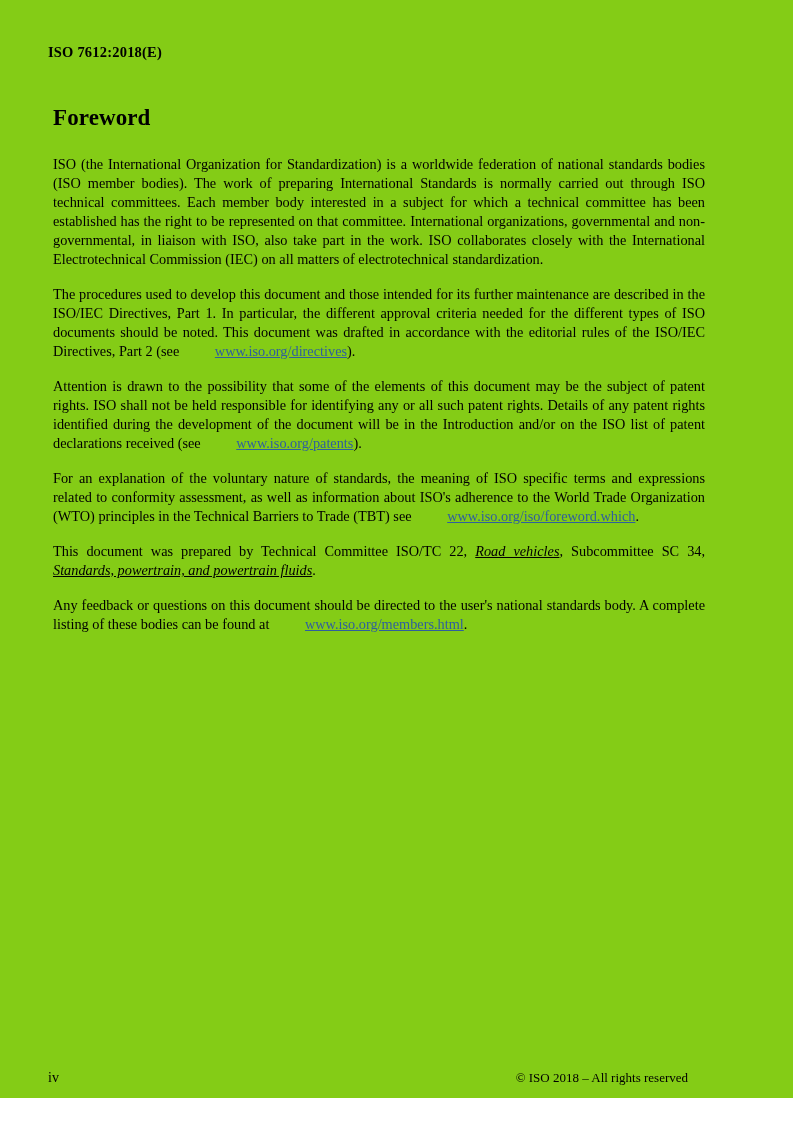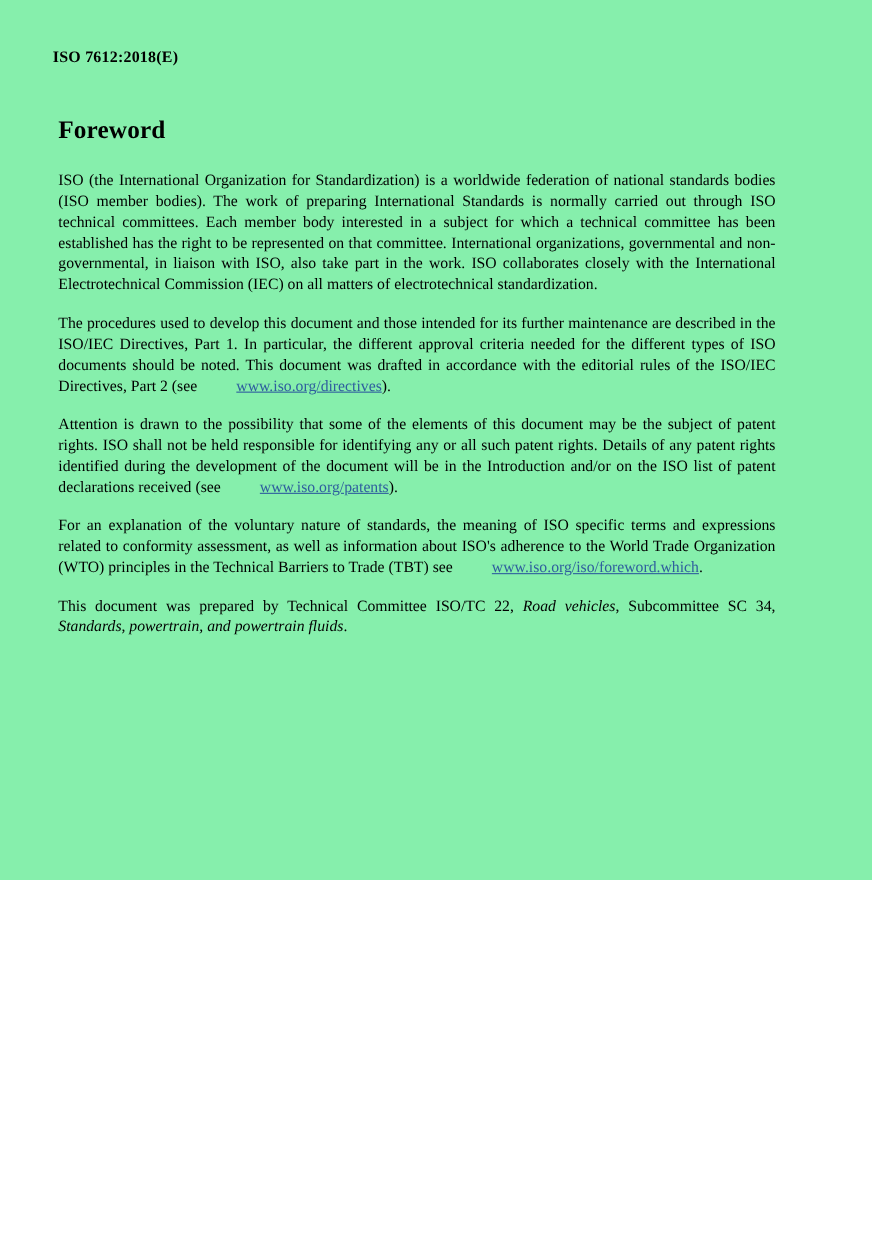--- a/index.html
+++ b/index.html
@@ -3,22 +3,22 @@
 <meta charset="utf-8">
 <style>
   html, body {
     margin: 0;
     padding: 0;
     background: #ffffff;
   }
   .page {
     position: relative;
     width: 793px;
-    height: 800px;
-    background: #86efac;
+    height: 1098px;
+    background: #84cc16;
     font-family: "Liberation Serif", serif;
     color: #000000;
     overflow: hidden;
   }
   .header-id {
     position: absolute;
     top: 44px;
     left: 48px;
     font-family: "Liberation Serif", serif;
     font-weight: bold;
@@ -48,20 +48,21 @@
   p.para:last-child {
     margin-bottom: 0;
   }
   a.link {
     color: #2f5f9e;
     text-decoration: underline;
     margin-left: 32px;
   }
   .ital {
     font-style: italic;
+    text-decoration: underline;
   }
   .footer-left {
     position: absolute;
     left: 48px;
     top: 1070px;
     font-size: 14px;
     text-align: center;
   }
   .footer-right {
     position: absolute;
@@ -86,20 +87,21 @@
 
     <p class="para"><span>The procedures used to develop this document and those intended for its further maintenance are described in the ISO/IEC Directives, Part 1. In particular, the different approval criteria needed for the different types of ISO documents should be noted. This document was drafted in accordance with the editorial rules of the ISO/IEC Directives, Part 2 (see </span><a class="link" href="#">www.iso.org/directives</a><span>).</span></p>
 
     <p class="para"><span>Attention is drawn to the possibility that some of the elements of this document may be the subject of patent rights. ISO shall not be held responsible for identifying any or all such patent rights. Details of any patent rights identified during the development of the document will be in the Introduction and/or on the ISO list of patent declarations received (see </span><a class="link" href="#">www.iso.org/patents</a><span>).</span></p>
 
 
     <p class="para"><span>For an explanation of the voluntary nature of standards, the meaning of ISO specific terms and expressions related to conformity assessment, as well as information about ISO's adherence to the World Trade Organization (WTO) principles in the Technical Barriers to Trade (TBT) see </span><a class="link" href="#">www.iso.org/iso/foreword.which</a><span>.</span></p>
 
     <p class="para"><span>This document was prepared by Technical Committee ISO/TC 22, </span><span class="ital">Road vehicles</span><span>, Subcommittee SC 34, </span><span class="ital">Standards, powertrain, and powertrain fluids</span><span>.</span></p>
 
+    <p class="para"><span>Any feedback or questions on this document should be directed to the user's national standards body. A complete listing of these bodies can be found at </span><a class="link" href="#">www.iso.org/members.html</a><span>.</span></p>
 
 
   </div>
 
   <div class="footer-left">iv</div>
   <div class="footer-right">© ISO 2018 – All rights reserved</div>
 
 </div>
 
 </body></html>

